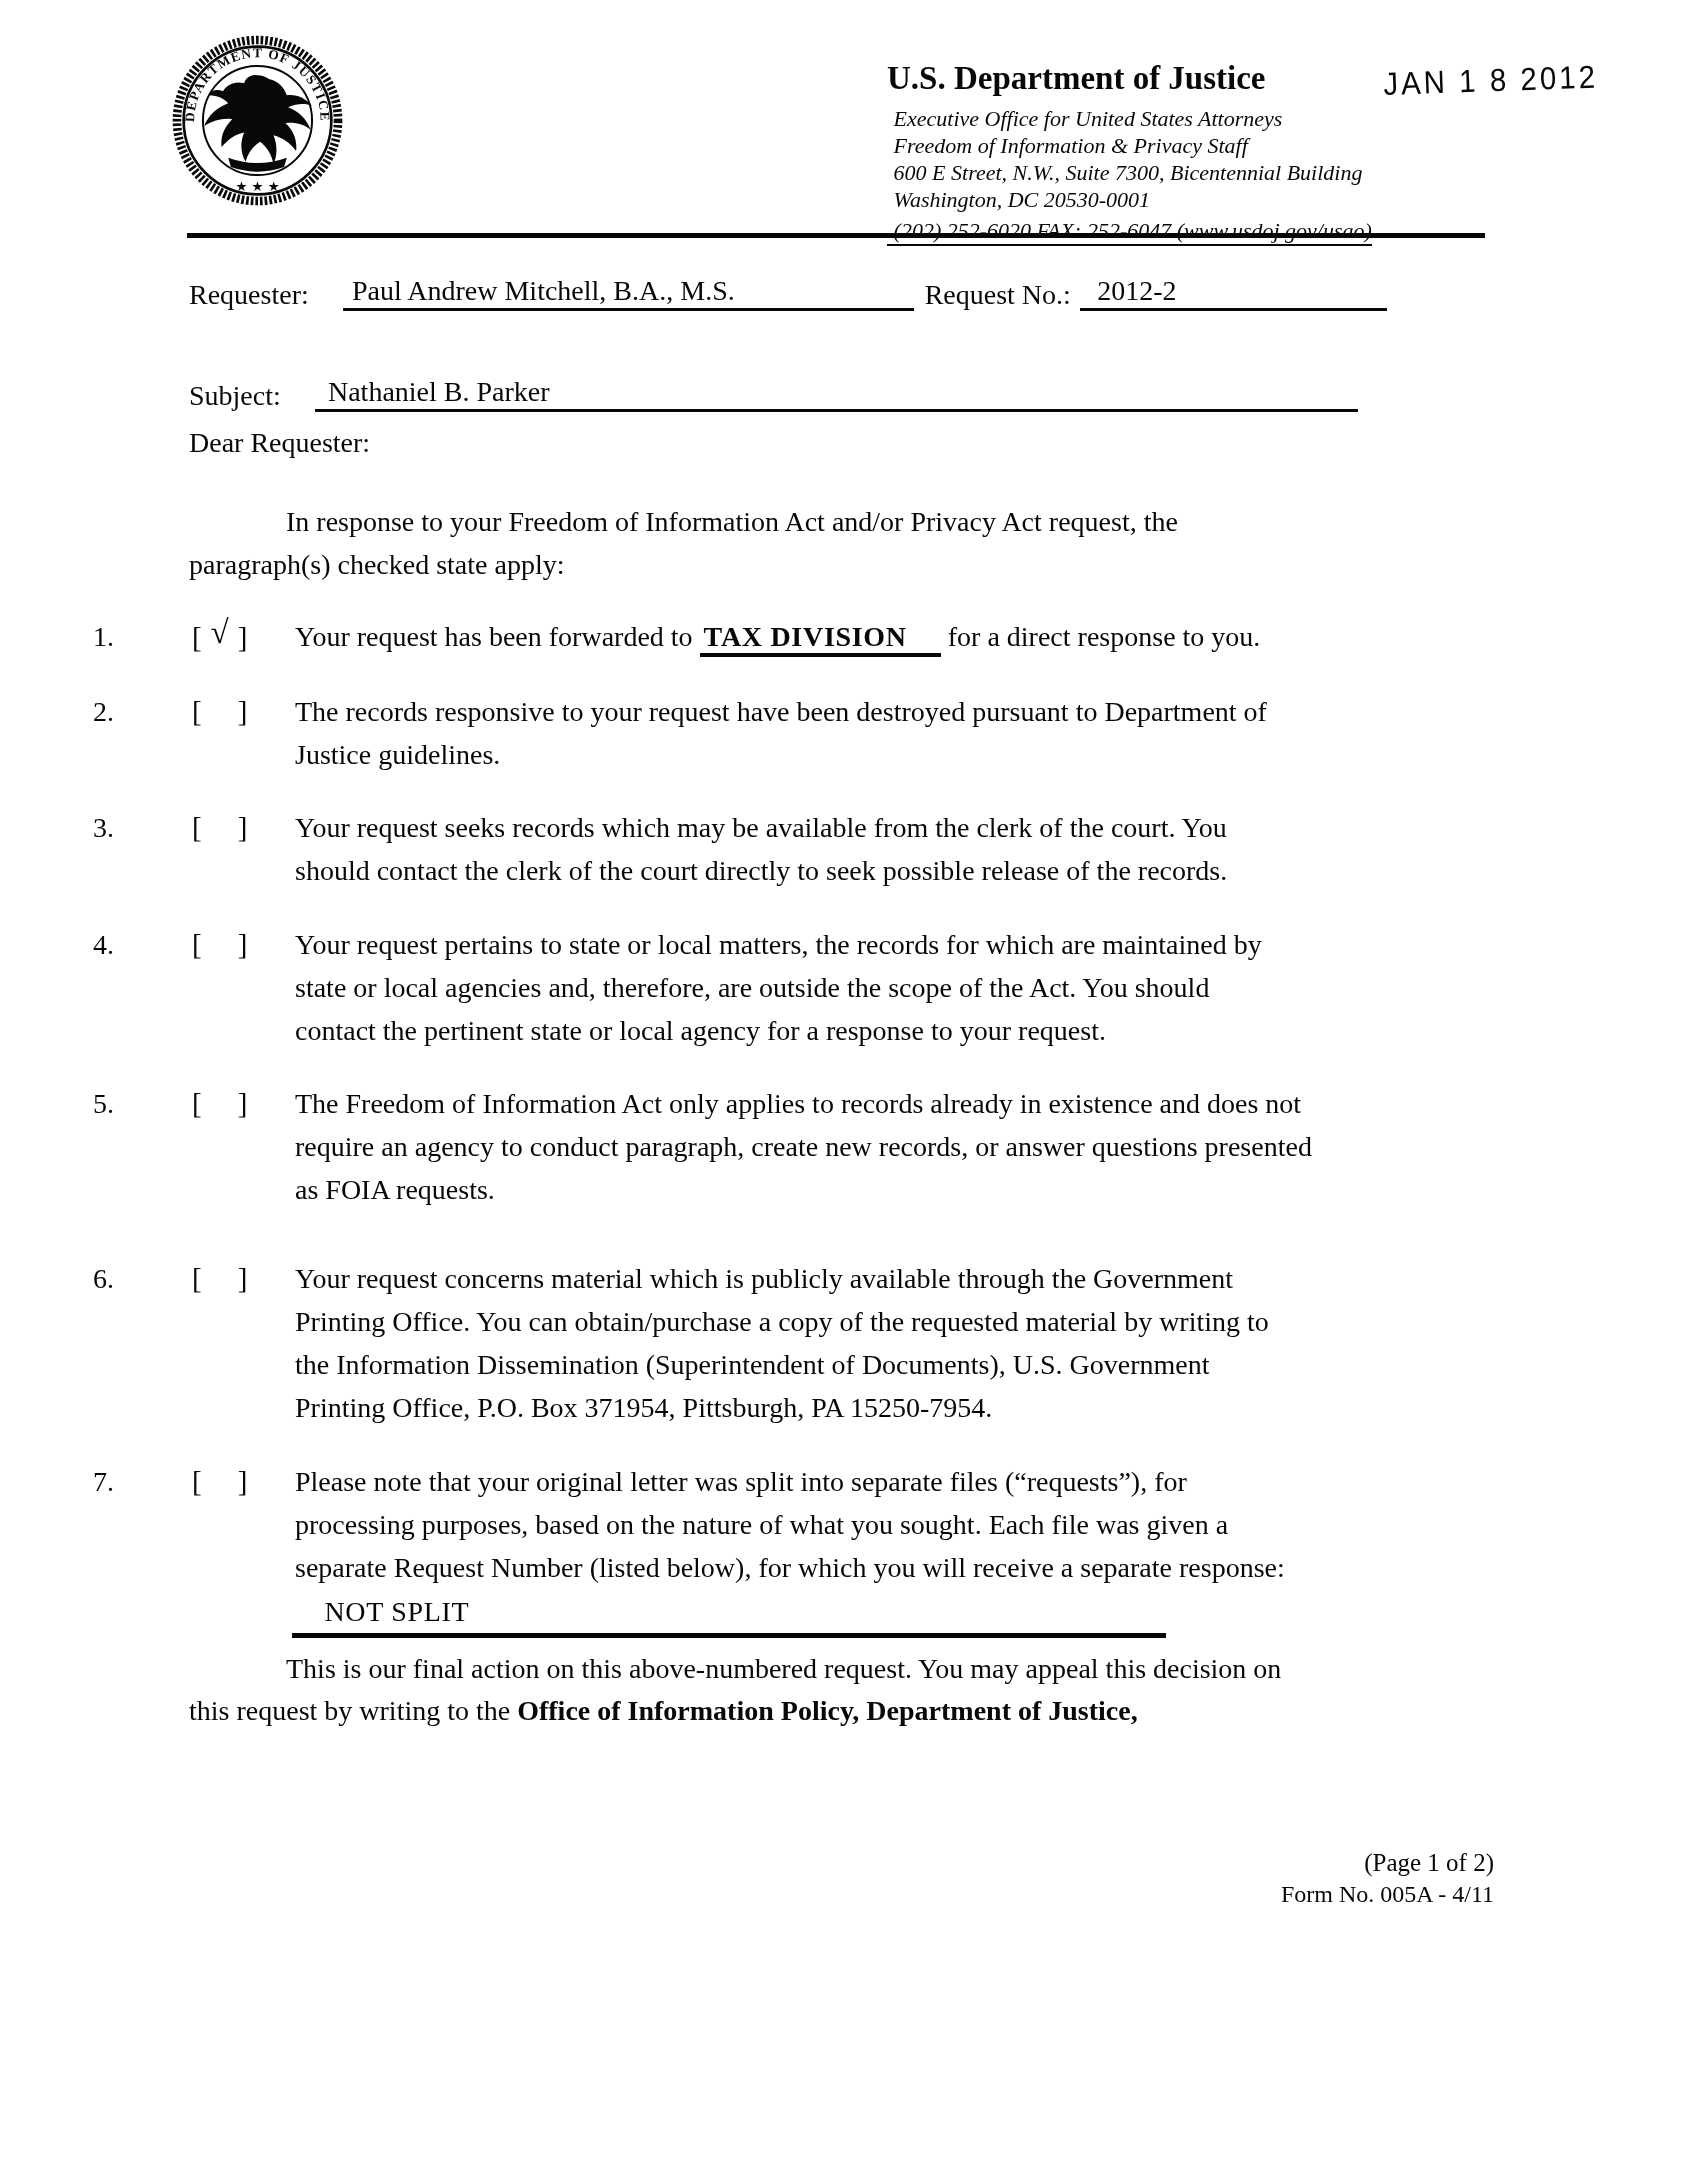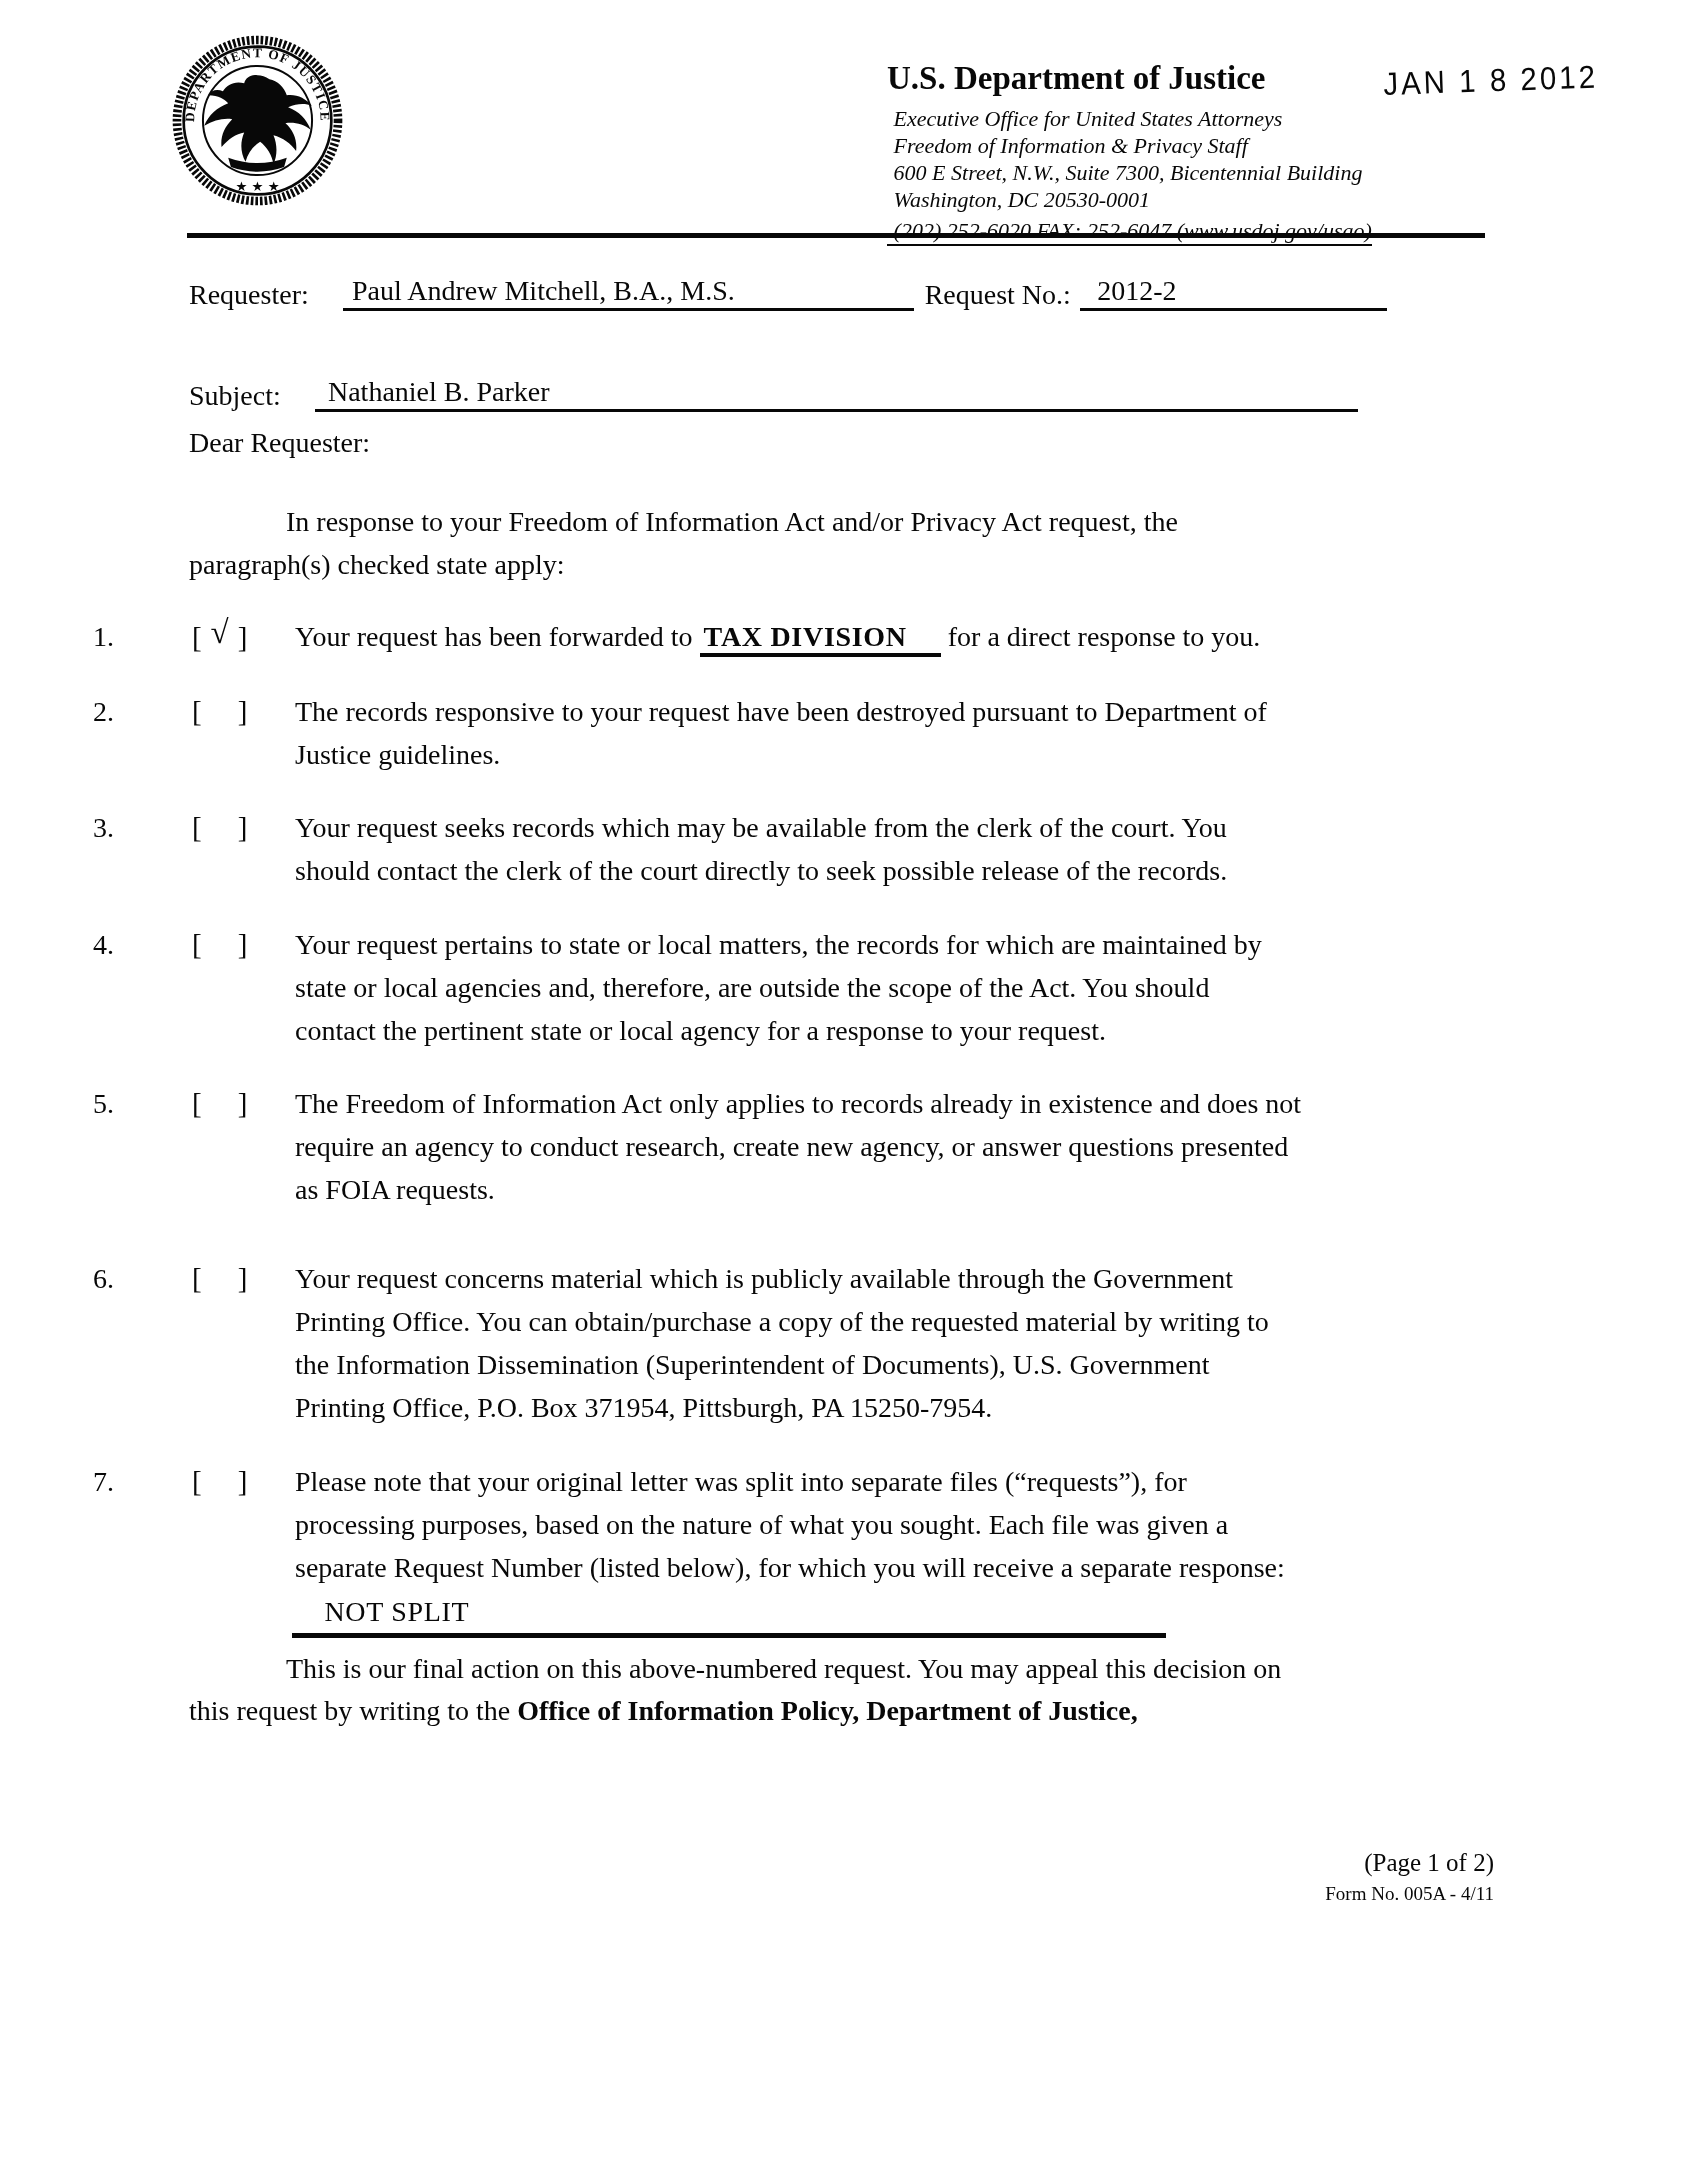--- a/index.html
+++ b/index.html
@@ -48,21 +48,21 @@
   .multiline{white-space:pre-line;}
   .target{font-weight:bold;border-bottom:4px solid #080808;padding:0 34px 1.3px 4px;letter-spacing:0.7px;}
   .split-line{margin-top:1.3px;}
   .split-fill{display:inline-block;width:874px;border-bottom:5.3px solid #080808;margin-left:-2.6px;}
   .split-fill b{font-weight:normal;padding-left:32px;letter-spacing:0.7px;}
   .closing{position:absolute;left:189px;top:1648px;line-height:42px;width:1311px;}
   .bold{font-weight:bold;}
   
   .footer{position:absolute;right:195px;top:1848px;text-align:right;line-height:30.5px;}
   .footer .pg{font-size:25px;}
-  .footer .frm{font-size:19px;}
+  .footer .frm{font-size:24px;}
 </style>
 </head>
 <body>
 
 <div class="page">
 
   <svg class="seal" viewBox="0 0 260 260" aria-hidden="true" style="font-size:42px">
     <circle cx="130" cy="130" r="121" fill="none" stroke="#080808" stroke-width="13" stroke-dasharray="4 3"></circle>
     <circle cx="130" cy="130" r="111" fill="none" stroke="#080808" stroke-width="4"></circle>
     <circle cx="130" cy="130" r="82" fill="none" stroke="#080808" stroke-width="3"></circle>
@@ -136,21 +136,21 @@
       <div class="cb"><span>[</span><span class="mark"></span><span>]</span></div>
       <div class="multiline">Your request pertains to state or local matters, the records for which are maintained by
 state or local agencies and, therefore, are outside the scope of the Act.  You should
 contact the pertinent state or local agency for a response to your request.</div>
     </div>
 
     <div class="item gap-lg">
       <div>5.</div>
       <div class="cb"><span>[</span><span class="mark"></span><span>]</span></div>
       <div class="multiline">The Freedom of Information Act only applies to records already in existence and does not
-require an agency to conduct research, create new agency, or answer questions presented
+require an agency to conduct paragraph, create new records, or answer questions presented
 as FOIA requests.</div>
     </div>
 
     <div class="item">
       <div>6.</div>
       <div class="cb"><span>[</span><span class="mark"></span><span>]</span></div>
       <div class="multiline">Your request concerns material which is publicly available through the Government
 Printing Office.  You can obtain/purchase a copy of the requested material by writing to
 the Information Dissemination (Superintendent of Documents), U.S. Government
 Printing Office, P.O. Box 371954, Pittsburgh, PA 15250-7954.</div>

